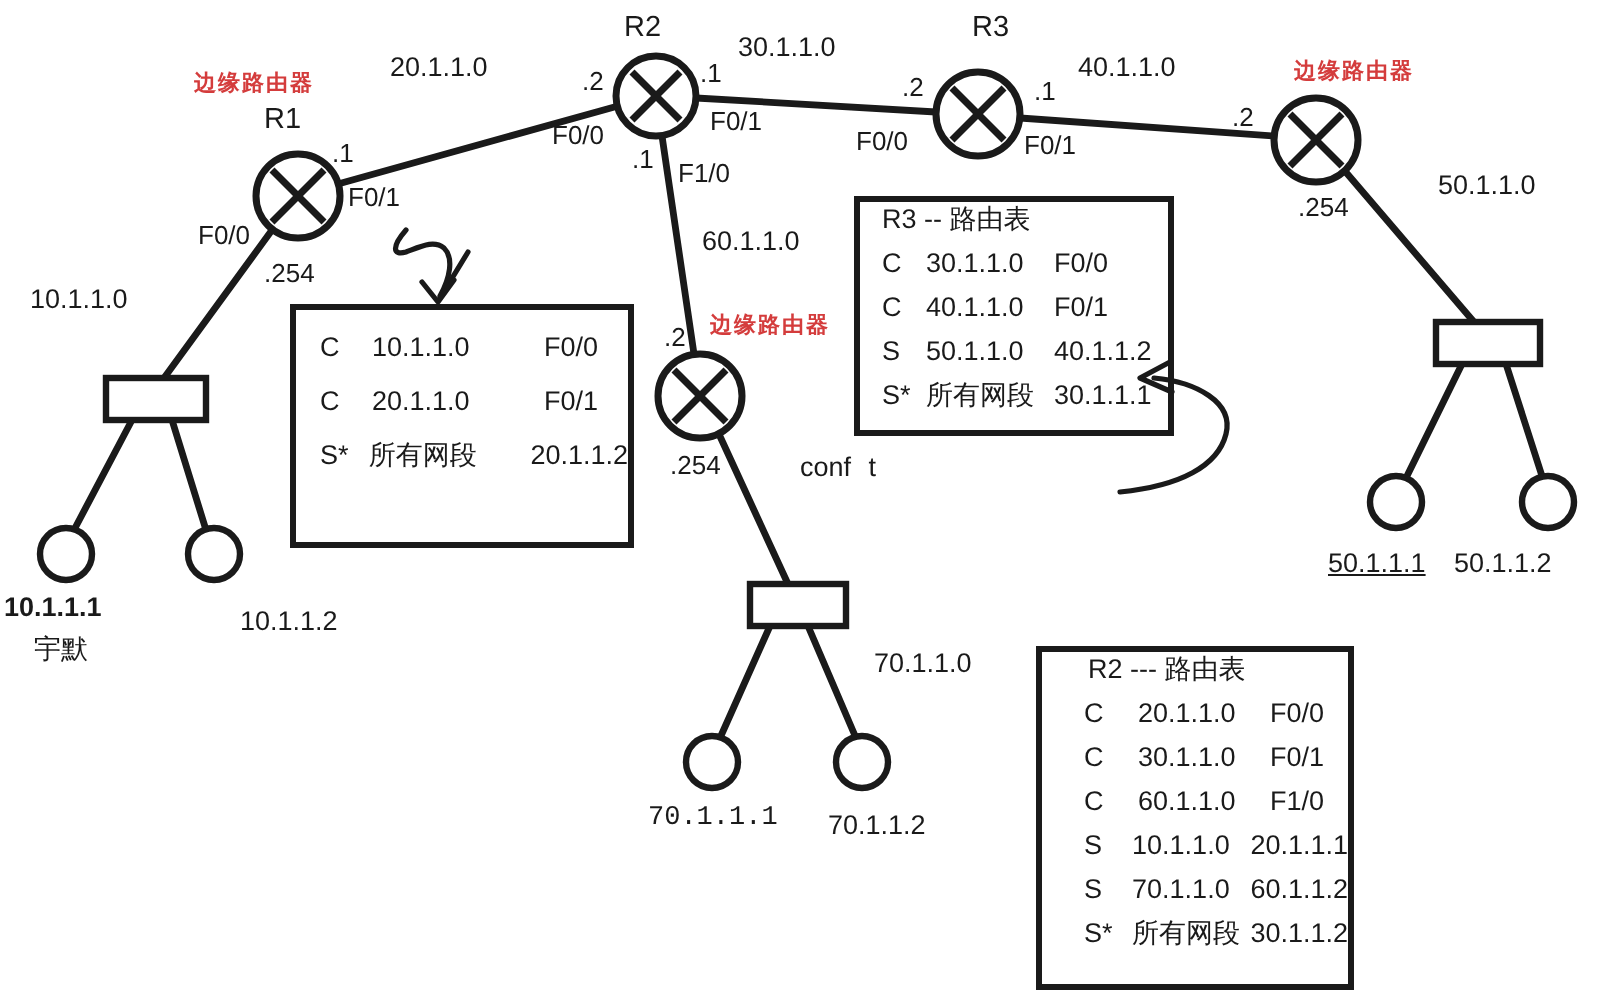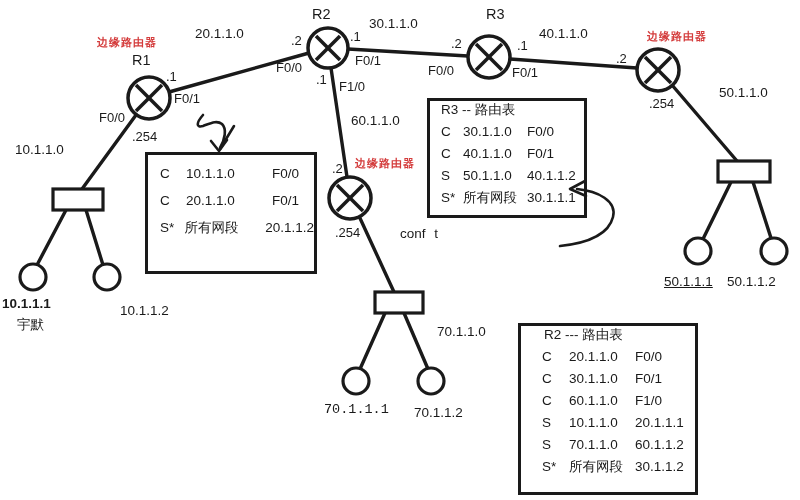--- a/index.html
+++ b/index.html
@@ -185,21 +185,21 @@
         <span class="c-net">50.1.1.0</span>
         <span class="c-via">40.1.1.2</span>
     </div>
     <div class="rrow">
       <span class="c-type">S*</span>
         <span class="c-net">所有网段</span>
         <span class="c-via">30.1.1.1</span>
     </div>
   </div>
 
-  <div class="rtable t-r2" style="left:518px;top:323px;width:180px;height:172px;">
+  <div class="rtable t-r2" style="left:518px;top:323px;width:159px;height:172px;">
     <div class="rtitle">R2  --- 路由表</div>
     <div class="rrow">
       <span class="c-type">C</span>
         <span class="c-net">20.1.1.0</span>
         <span class="c-via">F0/0</span>
     </div>
     <div class="rrow">
       <span class="c-type">C</span>
         <span class="c-net">30.1.1.0</span>
         <span class="c-via">F0/1</span>

